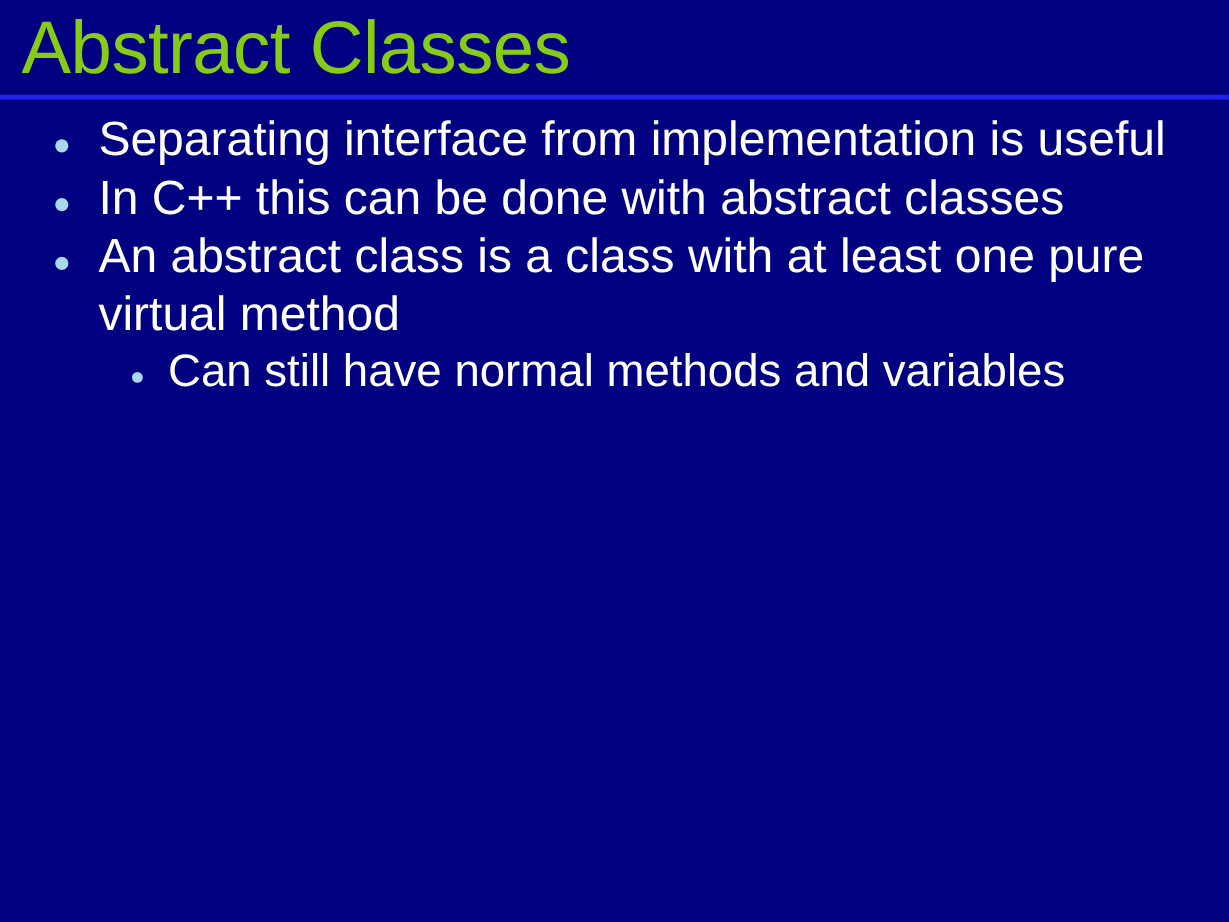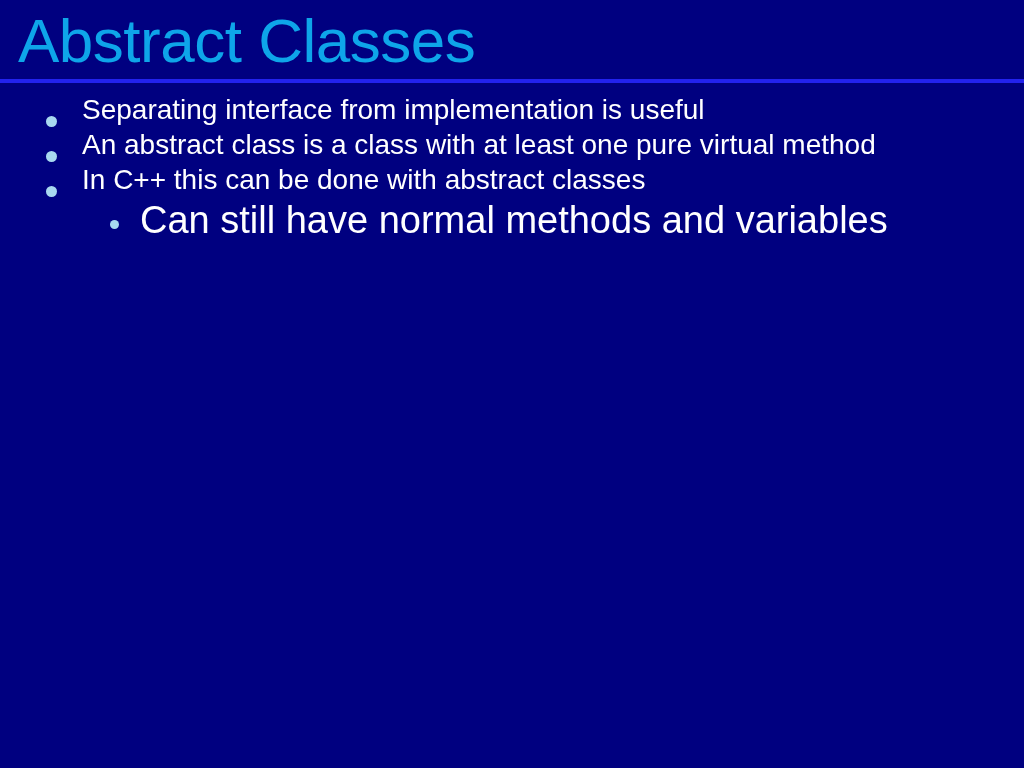--- a/index.html
+++ b/index.html
@@ -14,21 +14,21 @@
     overflow: hidden;
   }
   .slide {
     position: relative;
     width: 1024px;
     height: 768px;
     background: #000080;
     box-sizing: border-box;
   }
   .slide-title {
-    color: #0ea5e9;
+    color: #84cc16;
     font-size: 62px;
     font-weight: normal;
     line-height: 1.05;
     padding: 8px 0 0 18px;
     margin: 0;
     letter-spacing: -0.5px;
     white-space: nowrap;
   }
   .title-rule {
     margin: 6px 0 0 0;
@@ -44,21 +44,21 @@
   .bullet {
     position: relative;
     color: #ffffff;
     font-size: 40px;
     line-height: 1.18;
     margin: 0 0 2px 0;
   }
   .bullet.level-1 {
     padding-left: 82px;
     padding-right: 20px;
-    font-size: 28px;
+    font-size: 40px;
   }
   .bullet.level-2 {
     padding-left: 140px;
     padding-right: 20px;
     font-size: 38px;
   }
   .bullet .dot {
     position: absolute;
     border-radius: 50%;
     background: #a8d8f0;
@@ -86,24 +86,24 @@
   <h1 class="slide-title">Abstract Classes</h1>
   <div class="title-rule"></div>
 
   <ul class="bullets">
     <li class="bullet level-1">
       <span class="dot"></span>
       <span class="text">Separating interface from implementation is useful</span>
     </li>
     <li class="bullet level-1">
       <span class="dot"></span>
-      <span class="text">An abstract class is a class with at least one pure virtual method</span>
+      <span class="text">In C++ this can be done with abstract classes</span>
     </li>
     <li class="bullet level-1">
       <span class="dot"></span>
-      <span class="text">In C++ this can be done with abstract classes</span>
+      <span class="text">An abstract class is a class with at least one pure virtual method</span>
     </li>
     <li class="bullet level-2">
       <span class="dot"></span>
       <span class="text">Can still have normal methods and variables</span>
     </li>
   </ul>
 </div>
 
 </body></html>

